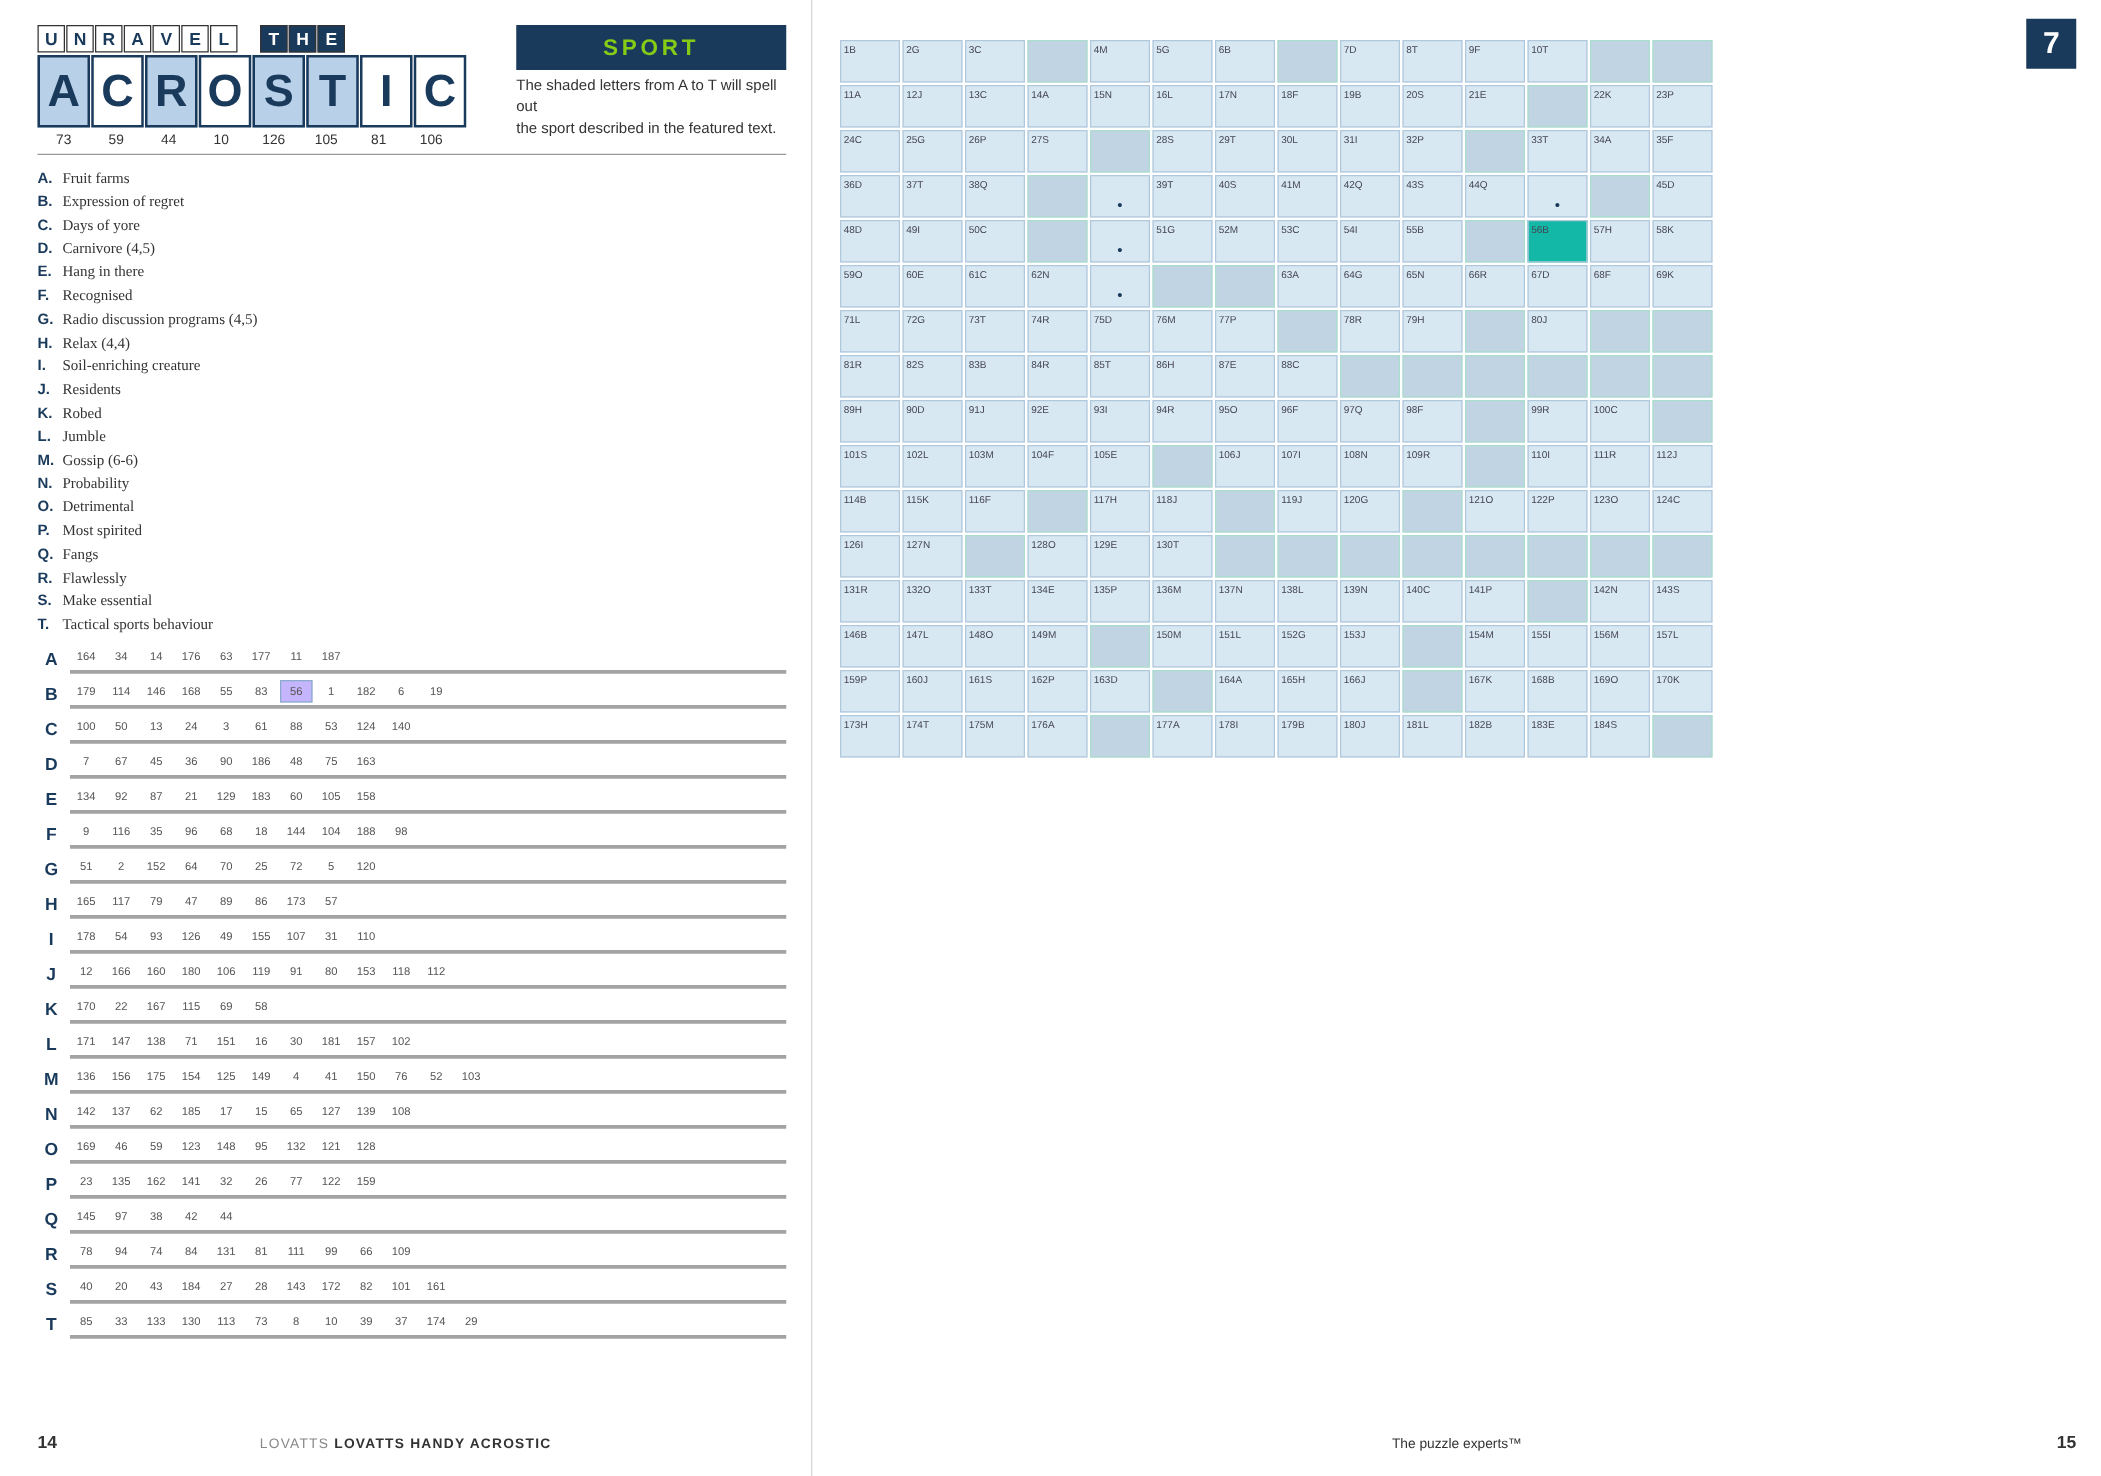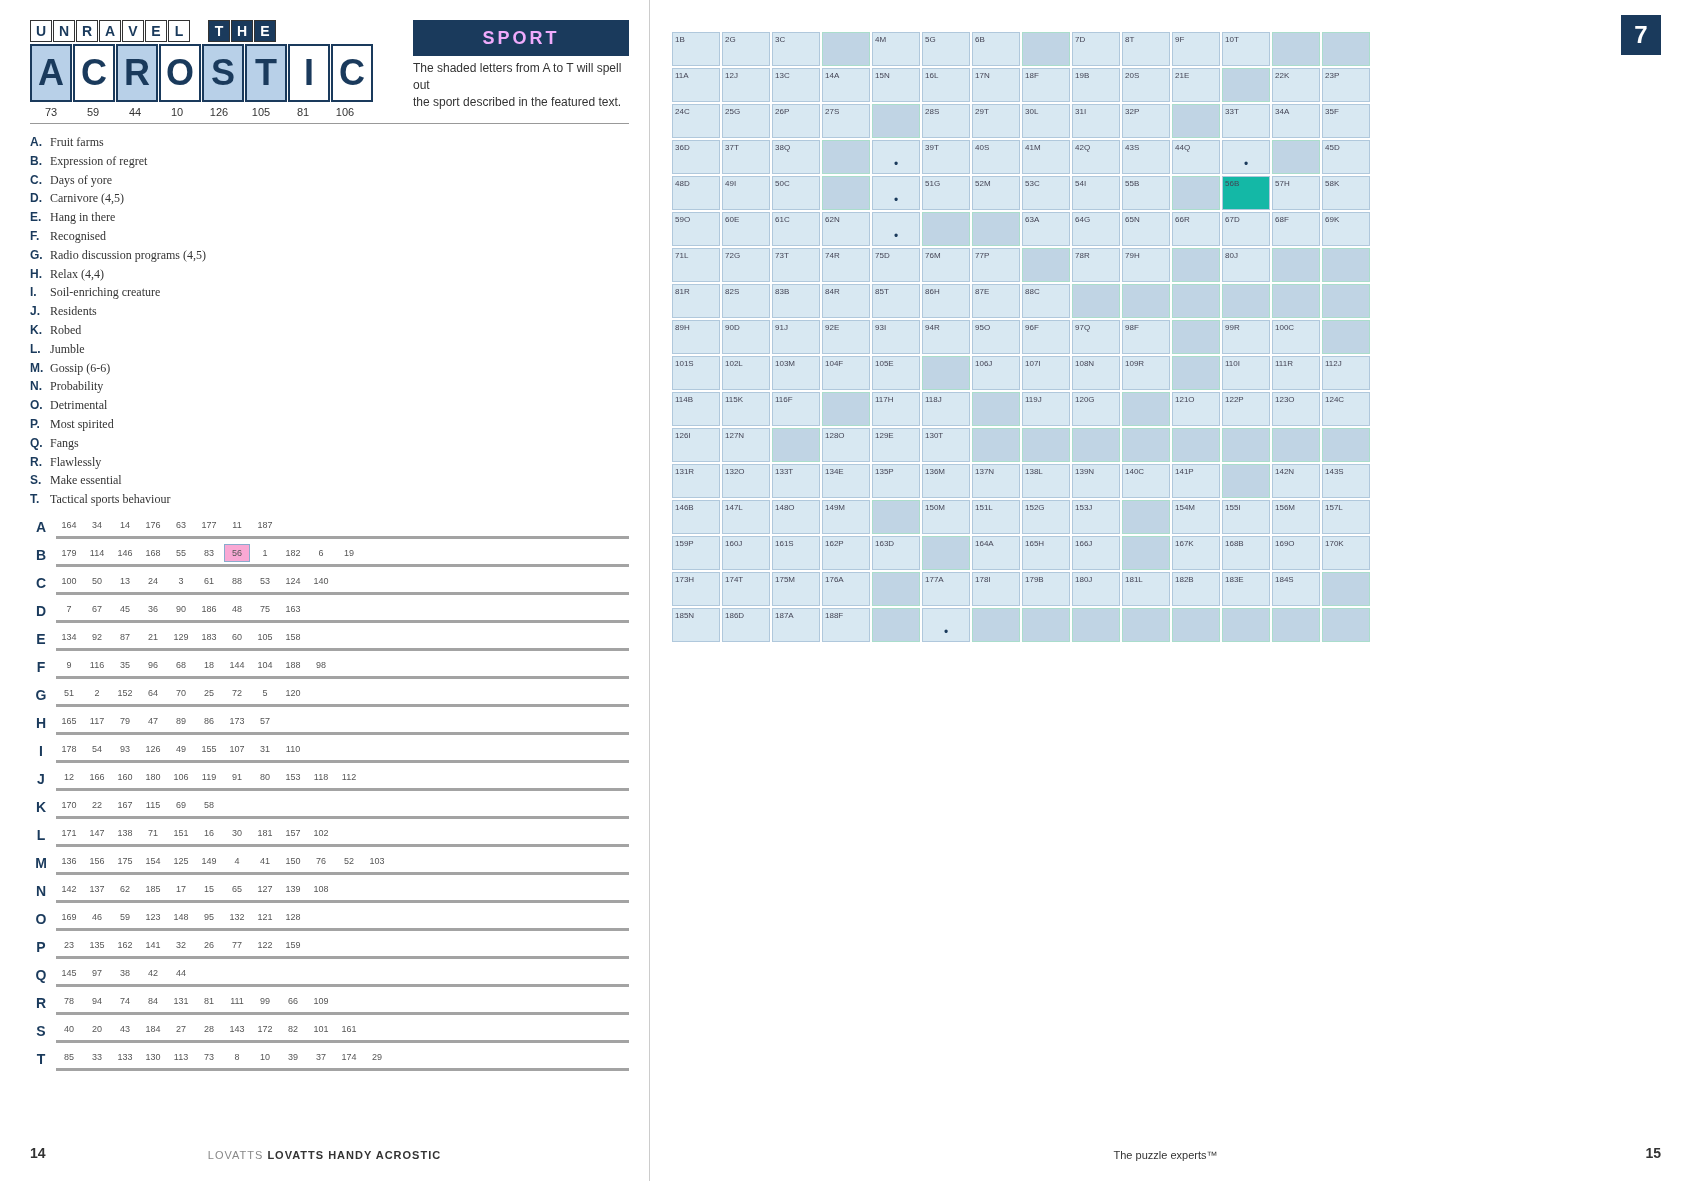--- a/index.html
+++ b/index.html
@@ -103,21 +103,21 @@
 
     .num-cell {
       width: 42px;
       text-align: center;
       font-size: 11px;
       color: #333;
     }
 
     .sport-header {
       background: #1a3a5c;
-      color: #f0abfc;
+      color: #84cc16;
       font-weight: bold;
       font-size: 18px;
       letter-spacing: 3px;
       padding: 6px 20px;
       text-align: right;
       flex: 1;
       margin-left: 20px;
       margin-top: 0;
       height: 36px;
       display: flex;
@@ -404,21 +404,21 @@
         .ans-row { display:flex; align-items:center; margin-bottom:5px; }
         .ans-lbl { font-weight:bold; font-size:14px; color:#1a3a5c; width:22px; text-align:center; margin-right:4px; }
         .ans-cells-wrap { display:flex; flex-wrap:wrap; gap:2px; border-bottom:3px solid #a3a3a3; padding-bottom:2px; flex:1; }
         .a-cell { 
           display:inline-flex; align-items:center; justify-content:center;
           min-width:26px; height:18px;
           font-size:9px; color:#555;
           border-bottom:0px;
           background:transparent;
         }
-        .a-cell.shd { background:#f9a8d4; border:1px solid #8aabcc; }
+        .a-cell.shd { background:#c4b5fd; border:1px solid #8aabcc; }
       </style>
 
       <div class="ans-row">
         <span class="ans-lbl">A</span>
         <div class="ans-cells-wrap">
           <span class="a-cell">164</span>
           <span class="a-cell">34</span>
           <span class="a-cell">14</span>
           <span class="a-cell">176</span>
           <span class="a-cell">63</span>
@@ -1040,36 +1040,20 @@
             <td><span class="cell-num-label">178I</span></td>
             <td><span class="cell-num-label">179B</span></td>
             <td><span class="cell-num-label">180J</span></td>
             <td><span class="cell-num-label">181L</span></td>
             <td><span class="cell-num-label">182B</span></td>
             <td><span class="cell-num-label">183E</span></td>
             <td><span class="cell-num-label">184S</span></td>
             <td class="empty-cell"></td>
           </tr>
 
-          <tr>
-            <td><span class="cell-num-label">185N</span></td>
-            <td><span class="cell-num-label">186D</span></td>
-            <td><span class="cell-num-label">187A</span></td>
-            <td><span class="cell-num-label">188F</span></td>
-            <td class="empty-cell"></td>
-            <td class="dot-cell"></td>
-            <td class="empty-cell"></td>
-            <td class="empty-cell"></td>
-            <td class="empty-cell"></td>
-            <td class="empty-cell"></td>
-            <td class="empty-cell"></td>
-            <td class="empty-cell"></td>
-            <td class="empty-cell"></td>
-            <td class="empty-cell"></td>
-          </tr>
 
         </tbody>
       </table>
     </div>
 
     <div class="page-num-right">15</div>
     <div class="footer-right">
       <span>The puzzle experts™</span>
     </div>
 

